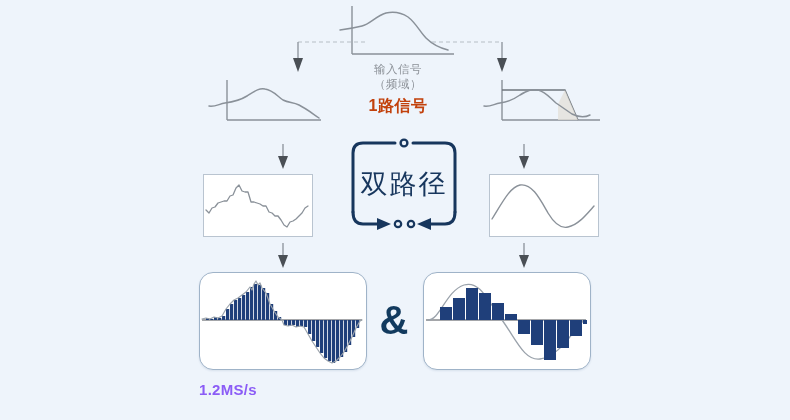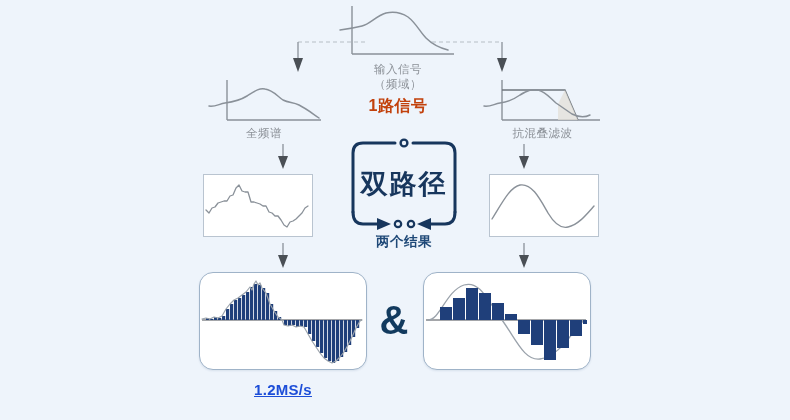--- a/index.html
+++ b/index.html
@@ -20,25 +20,25 @@
   }
   .cap-navy{
     color:#c2410c;font-size:16px;font-weight:bold;
     text-align:center;letter-spacing:.5px;
   }
   .cap-navy-sm{
     color:#1e4877;font-size:13.5px;font-weight:bold;
     text-align:center;letter-spacing:.5px;
   }
   .rate-label{
-    color:#1d4ed8;font-size:15px;font-weight:bold;
-    text-align:center;letter-spacing:.3px;text-decoration:underline;
+    color:#8b5cf6;font-size:15px;font-weight:bold;
+    text-align:left;letter-spacing:.3px;
   }
   .badge-text{
-    color:#17365d;font-size:27px;font-weight:bold;
+    color:#17365d;font-size:27px;font-weight:normal;
     letter-spacing:2px;text-align:center;
   }
   .amp{
     color:#123a5e;font-size:40px;font-weight:bold;
     line-height:40px;text-align:center;
   }
 
   
   .card{
     background:#ffffff;border:1px solid #b9c4d0;
@@ -85,21 +85,20 @@
   </div>
 
   <div class="abs" style="left:205px;top:78px;width:118px;height:48px;">
     <svg width="118" height="48" viewBox="0 0 118 48">
       <path d="M22,2 L22,42" stroke="#8a9199" stroke-width="1.4" fill="none"></path>
       <path d="M22,42 L116,42" stroke="#8a9199" stroke-width="1.4" fill="none"></path>
       <path d="M4,28 C10,29 14,26 20,25 C28,24 34,23 42,18 C50,13 54,10 60,11
                C68,12 72,18 78,22 C84,25 88,24 94,27 C102,31 108,36 114,40" stroke="#8a9199" stroke-width="1.5" fill="none" stroke-linecap="round"></path>
     </svg>
   </div>
-  <div class="abs cap-gray" style="left:205px;top:126px;width:118px;">全频谱</div>
 
   <div class="abs" style="left:276px;top:144px;width:14px;height:26px;">
     <svg width="14" height="26" viewBox="0 0 14 26">
       <path d="M7,0 L7,13" stroke="#8a9199" stroke-width="1.3" fill="none"></path>
       <polygon points="7,25 2,12 12,12" fill="#4a4f55"></polygon>
     </svg>
   </div>
 
   <div class="abs card" style="left:203px;top:174px;width:110px;height:63px;">
     <svg width="108" height="61" viewBox="0 0 108 61">
@@ -123,21 +122,20 @@
       <path d="M22,42 L120,42" stroke="#8a9199" stroke-width="1.4" fill="none"></path>
 
       <path d="M22,12 L85,12 L98,42" stroke="#6f767d" stroke-width="1.3" fill="none"></path>
 
       <path d="M78,26 L85,12 L98,42 L78,42 Z" fill="#e3e0d8" opacity="0.75"></path>
 
       <path d="M4,28 C10,29 14,26 20,25 C28,24 33,22 40,17 C48,12 52,11 58,12
                C66,14 70,20 76,25 C82,29 86,32 92,36 C98,39 104,40 110,37" stroke="#8a9199" stroke-width="1.5" fill="none" stroke-linecap="round"></path>
     </svg>
   </div>
-  <div class="abs cap-gray" style="left:480px;top:126px;width:125px;">抗混叠滤波</div>
 
   <div class="abs" style="left:517px;top:144px;width:14px;height:26px;">
     <svg width="14" height="26" viewBox="0 0 14 26">
       <path d="M7,0 L7,13" stroke="#8a9199" stroke-width="1.3" fill="none"></path>
       <polygon points="7,25 2,12 12,12" fill="#4a4f55"></polygon>
     </svg>
   </div>
 
   <div class="abs card" style="left:489px;top:174px;width:110px;height:63px;">
     <svg width="108" height="61" viewBox="0 0 108 61">
@@ -166,21 +164,20 @@
       <polygon points="48,86 34,80 34,92" fill="#17365d"></polygon>
 
       <path d="M112,74 Q112,86 102,86 L86,86" stroke="#17365d" stroke-width="3" fill="none" stroke-linecap="round"></path>
       <polygon points="74,86 88,80 88,92" fill="#17365d"></polygon>
 
       <circle cx="55" cy="86" r="3.2" fill="none" stroke="#17365d" stroke-width="2.2"></circle>
       <circle cx="68" cy="86" r="3.2" fill="none" stroke="#17365d" stroke-width="2.2"></circle>
     </svg>
   </div>
   <div class="abs badge-text" style="left:343px;top:166px;width:122px;">双路径</div>
-  <div class="abs cap-navy-sm" style="left:343px;top:233px;width:122px;">两个结果</div>
 
   <div class="abs card-lg" style="left:199px;top:272px;width:168px;height:98px;">
     <svg width="164" height="94" viewBox="0 0 164 94">
 
       <path d="M2,47 L162,47" stroke="#4a4f55" stroke-width="1.1" fill="none"></path>
 
       <g fill="#1f3f7a">
         <rect x="6" y="45" width="3.2" height="2"></rect>
         <rect x="10" y="46" width="3.2" height="1"></rect>
         <rect x="14" y="44" width="3.2" height="3"></rect>

